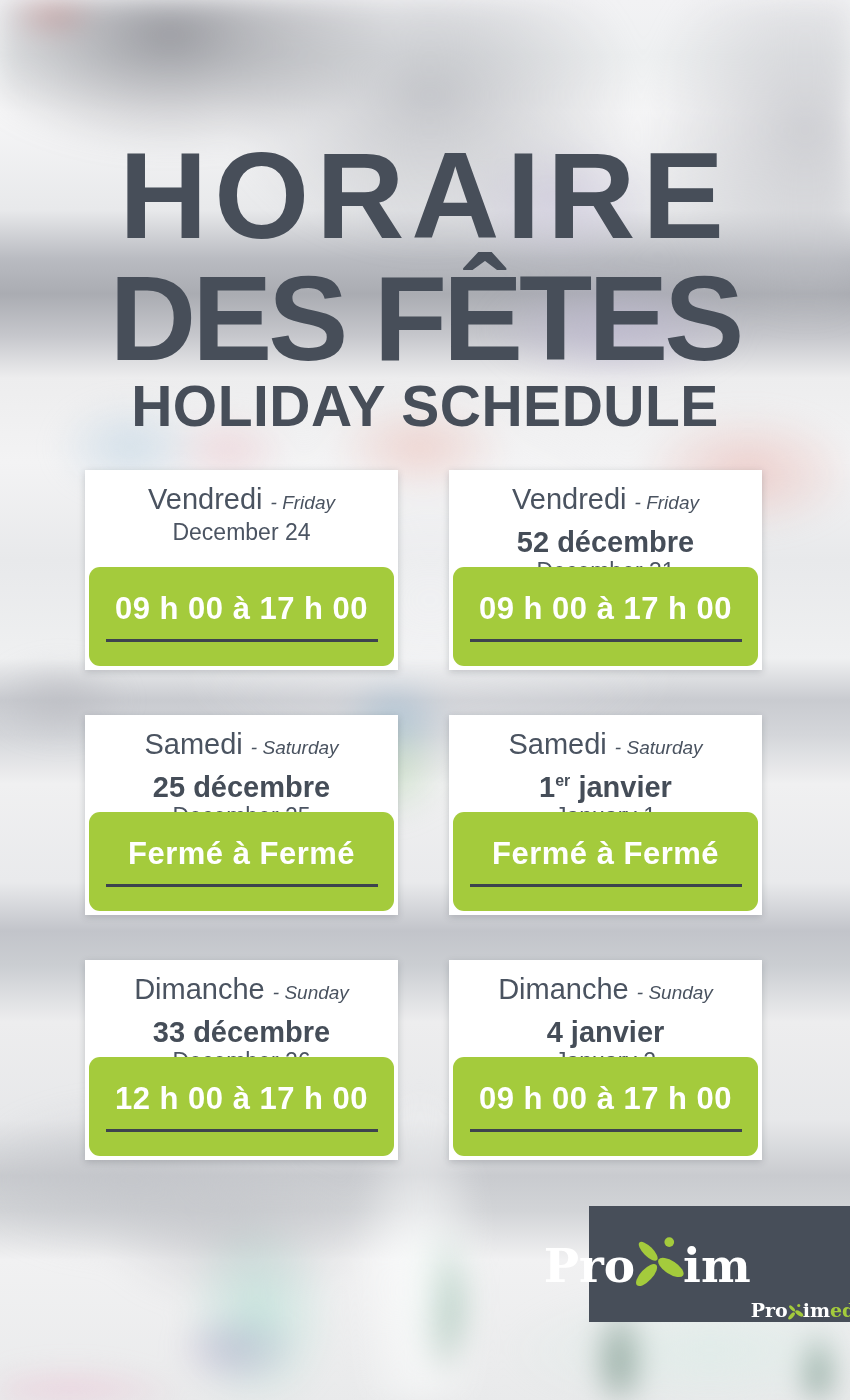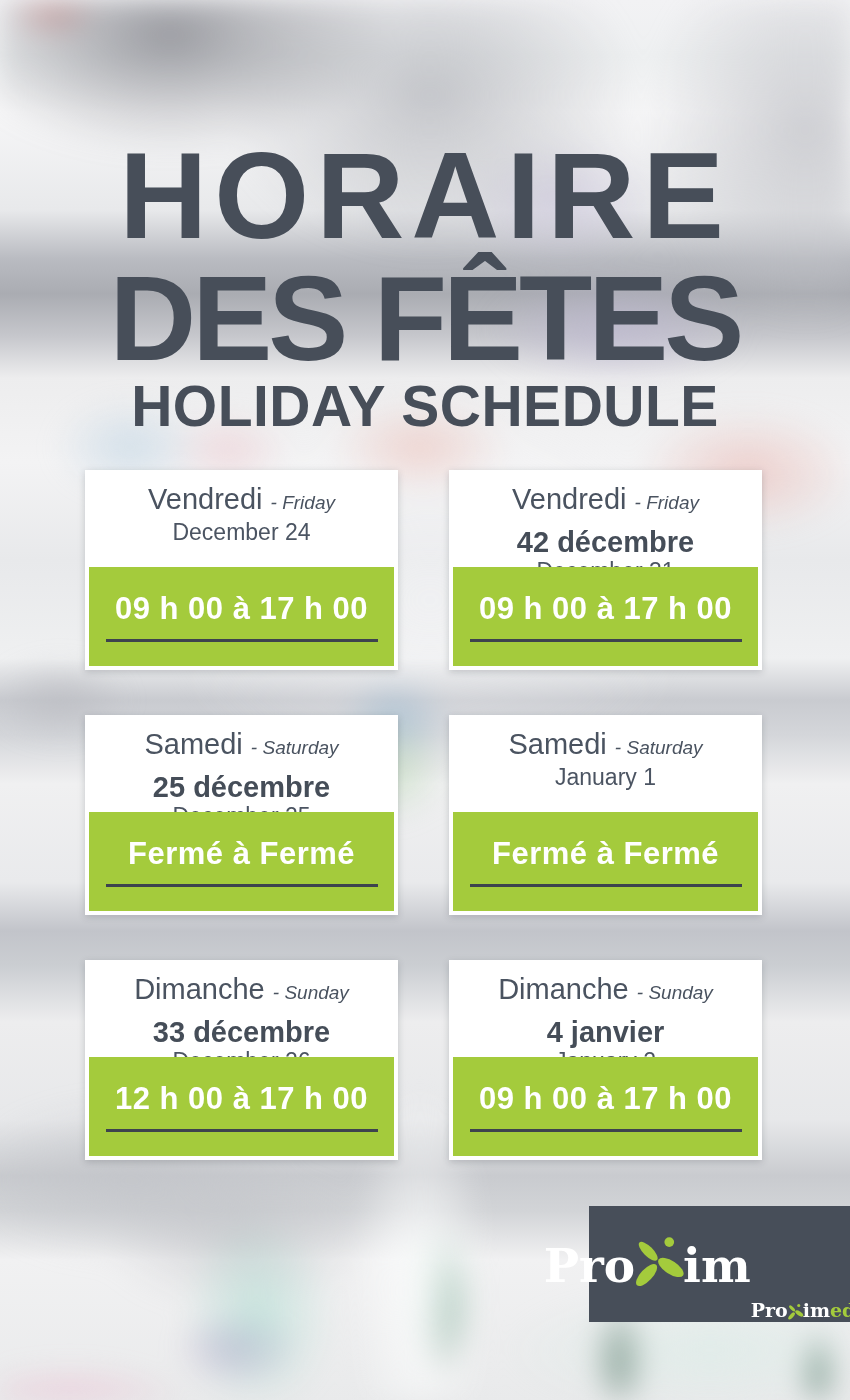--- a/index.html
+++ b/index.html
@@ -62,21 +62,21 @@
   
   .cards{position:absolute;left:85px;top:470px;display:grid;grid-template-columns:313px 313px;gap:45px 51px;}
   .card{position:relative;width:313px;height:200px;background:#ffffff;box-shadow:0 2px 7px rgba(50,55,65,.22);}
   .card-top{height:97px;padding-top:13px;text-align:center;}
   .day-line{font-size:29px;line-height:32px;color:#4a5360;}
   .day-en{font-size:19px;color:#4a5360;font-style:italic;}
   .date-fr{font-size:29px;font-weight:700;line-height:31px;color:#454d58;margin-top:1px;}
   .date-fr sup{font-size:.55em;font-weight:700;}
   .date-en{font-size:23px;line-height:26px;color:#4b5462;}
   .hours{position:absolute;left:4px;right:4px;top:97px;bottom:4px;background:var(--accent-green,#a4cb3c);
-         display:flex;flex-direction:column;align-items:center;justify-content:center;}
+         display:flex;flex-direction:column;align-items:center;justify-content:center;border-radius:11px;}
   .hours-text{font-size:31px;font-weight:700;color:#ffffff;letter-spacing:.5px;}
   .hours-underline{width:272px;height:3px;background:var(--underline,#3d434e);margin-top:12px;}
 
   
   .logo-box{position:absolute;left:589px;top:1206px;width:261px;height:116px;background:var(--dark-slate,#474e59);
             display:flex;align-items:center;justify-content:center;padding-top:2px;}
   .brand{display:flex;align-items:center;color:#ffffff;font-family:"DejaVu Serif",serif;font-weight:700;
          font-size:47px;line-height:1;}
   .brand svg{width:54px;height:54px;margin:0 -3px;transform:translateY(-4px);}
   .sub{align-self:flex-end;margin-right:40px;margin-top:1px;display:flex;align-items:baseline;
@@ -108,21 +108,21 @@
       </div>
       <div class="hours">
         <div class="hours-text">09 h 00 à 17 h 00</div>
         <div class="hours-underline"></div>
       </div>
     </section>
 
     <section class="card">
       <div class="card-top">
         <div class="day-line"><span>Vendredi</span> <span class="day-en">- Friday</span></div>
-        <div class="date-fr"><span>42 décembre</span><sup></sup><span></span></div>
+        <div class="date-fr"><span>52 décembre</span><sup></sup><span></span></div>
         <div class="date-en">December 31</div>
       </div>
       <div class="hours">
         <div class="hours-text">09 h 00 à 17 h 00</div>
         <div class="hours-underline"></div>
       </div>
     </section>
 
     <section class="card">
       <div class="card-top">
@@ -132,20 +132,21 @@
       </div>
       <div class="hours">
         <div class="hours-text">Fermé à Fermé</div>
         <div class="hours-underline"></div>
       </div>
     </section>
 
     <section class="card">
       <div class="card-top">
         <div class="day-line"><span>Samedi</span> <span class="day-en">- Saturday</span></div>
+        <div class="date-fr"><span>1</span><sup>er</sup><span> janvier</span></div>
         <div class="date-en">January 1</div>
       </div>
       <div class="hours">
         <div class="hours-text">Fermé à Fermé</div>
         <div class="hours-underline"></div>
       </div>
     </section>
 
     <section class="card">
       <div class="card-top">

